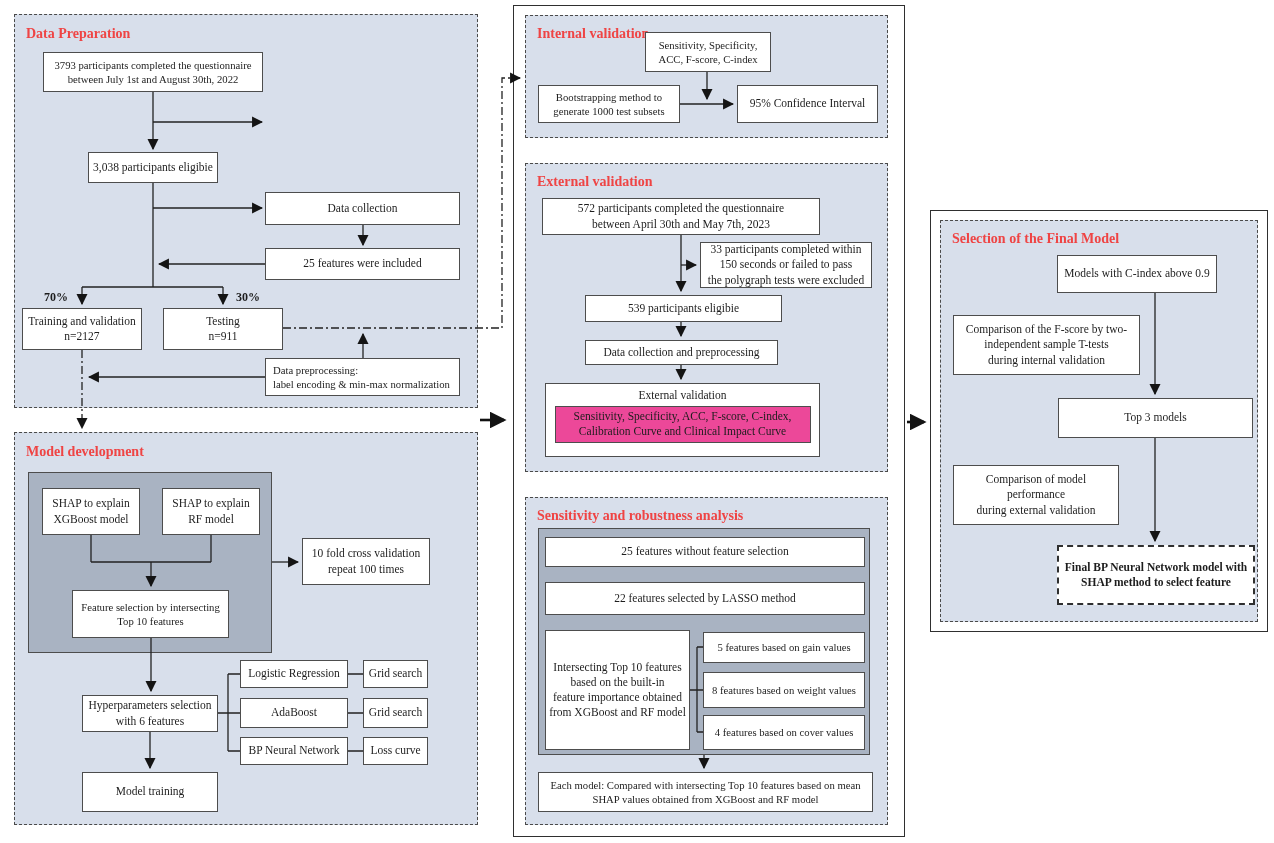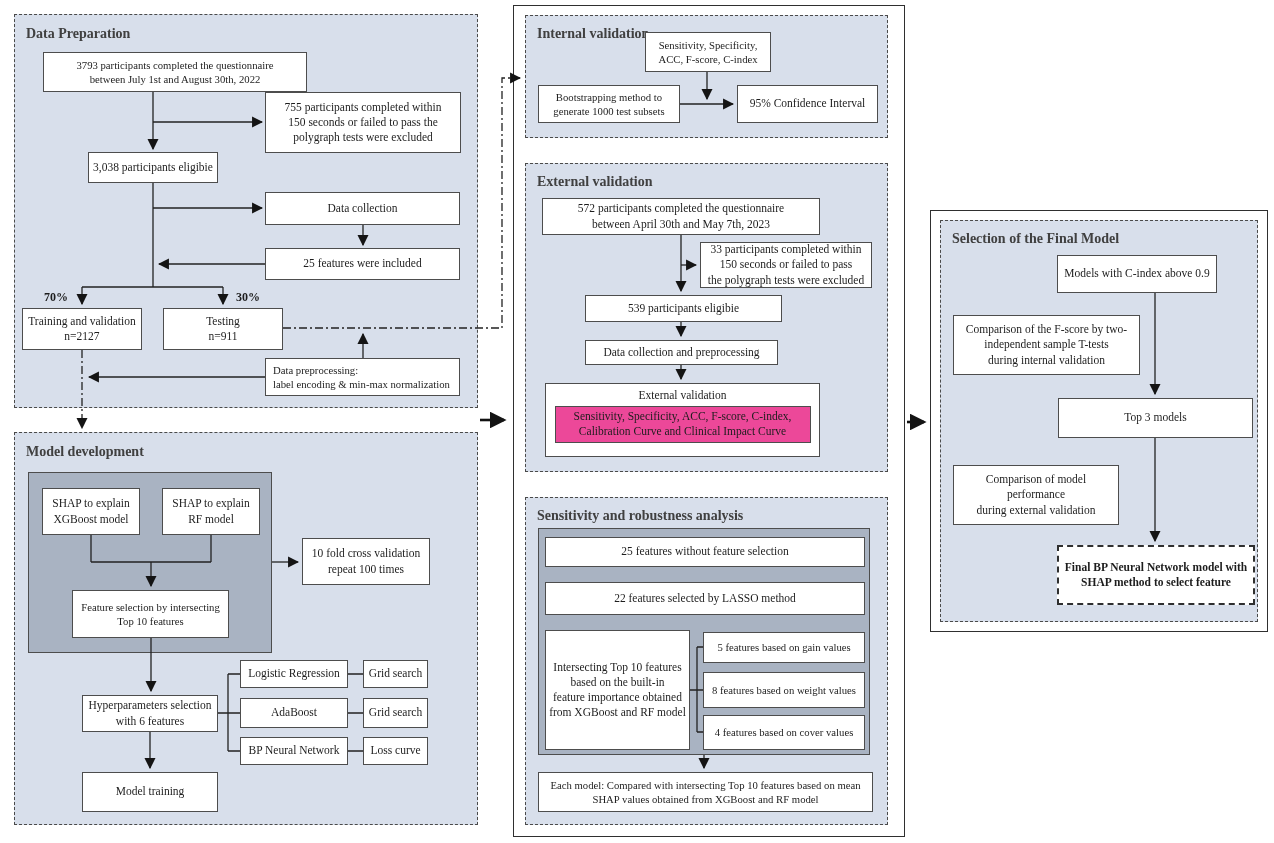--- a/index.html
+++ b/index.html
@@ -9,21 +9,21 @@
   .panel{position:absolute;background:#d8dfeb;border:1.5px dashed #4a4a4a;box-sizing:border-box;z-index:1;}
   .gray{position:absolute;background:#a9b3c2;border:1.5px solid #4d4d4d;box-sizing:border-box;z-index:2;}
   svg.connectors{position:absolute;left:0;top:0;z-index:3;pointer-events:none;}
   .box{position:absolute;background:#ffffff;border:1px solid #4d4d4d;box-sizing:border-box;
        display:flex;align-items:center;justify-content:center;text-align:center;
        white-space:pre-line;font-size:11.5px;line-height:1.32;padding:1px 3px;z-index:4;}
   .small{font-size:10.7px;}
   .leftalign{justify-content:flex-start;text-align:left;padding-left:7px;}
   .bold{font-weight:bold;}
   .dashdot{border:2px dashed #2f2f2f;}
-  .panel-title{position:absolute;font-weight:bold;font-size:14px;color:#404040;z-index:4;white-space:nowrap;}
+  .panel-title{position:absolute;font-weight:bold;font-size:14px;color:#ef4444;z-index:4;white-space:nowrap;}
   .lbl{position:absolute;font-weight:bold;font-size:12px;z-index:4;}
   .col{flex-direction:column;justify-content:flex-start;padding-top:4px;}
   .inner-box{border:1px solid #4d4d4d;background:#ec4899;margin-top:3px;width:252px;padding:2px 1px;
              white-space:pre-line;font-size:11.5px;line-height:1.32;text-align:center;}
 </style>
 </head>
 <body>
 
 <div class="canvas">
 
@@ -89,25 +89,22 @@
     </g>
   </svg>
 
   <div class="panel-title" style="left:26px;top:26px;">Data Preparation</div>
   <div class="panel-title" style="left:26px;top:444px;">Model development</div>
   <div class="panel-title" style="left:537px;top:26px;">Internal validation</div>
   <div class="panel-title" style="left:537px;top:174px;">External validation</div>
   <div class="panel-title" style="left:537px;top:508px;">Sensitivity and robustness analysis</div>
   <div class="panel-title" style="left:952px;top:231px;">Selection of the Final Model</div>
 
-  <div class="box small" style="left:43px;top:52px;width:264px;height:40px;">3793 participants completed the questionnaire
+  <div class="box small" style="left:43px;top:52px;width:220px;height:40px;">3793 participants completed the questionnaire
 between July 1st and August 30th, 2022</div>
-  <div class="box" style="left:265px;top:92px;width:196px;height:61px;">755 participants completed within
-150 seconds or failed to pass the
-polygraph tests were excluded</div>
   <div class="box" style="left:88px;top:152px;width:130px;height:31px;">3,038 participants eligibie</div>
   <div class="box" style="left:265px;top:192px;width:195px;height:33px;">Data collection</div>
   <div class="box" style="left:265px;top:248px;width:195px;height:32px;">25 features were included</div>
   <div class="lbl" style="left:44px;top:290px;">70%</div>
   <div class="lbl" style="left:236px;top:290px;">30%</div>
   <div class="box" style="left:22px;top:308px;width:120px;height:42px;">Training and validation
 n=2127</div>
   <div class="box" style="left:163px;top:308px;width:120px;height:42px;">Testing
 n=911</div>
   <div class="box small leftalign" style="left:265px;top:358px;width:195px;height:38px;">Data preprocessing:

